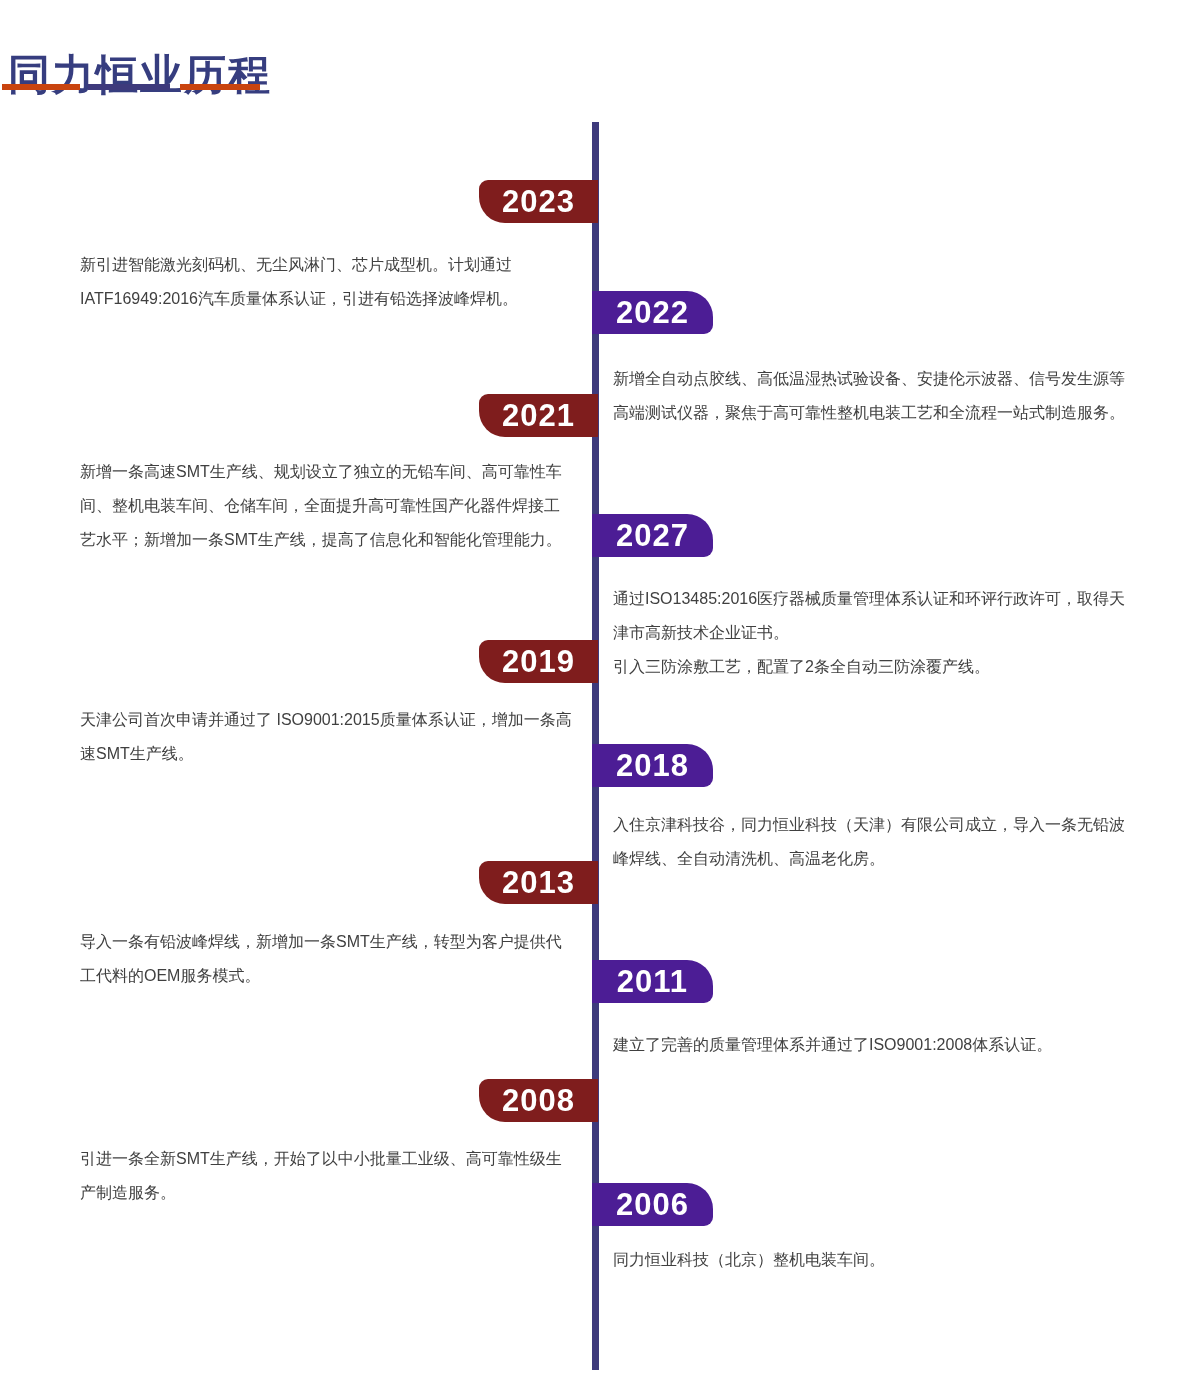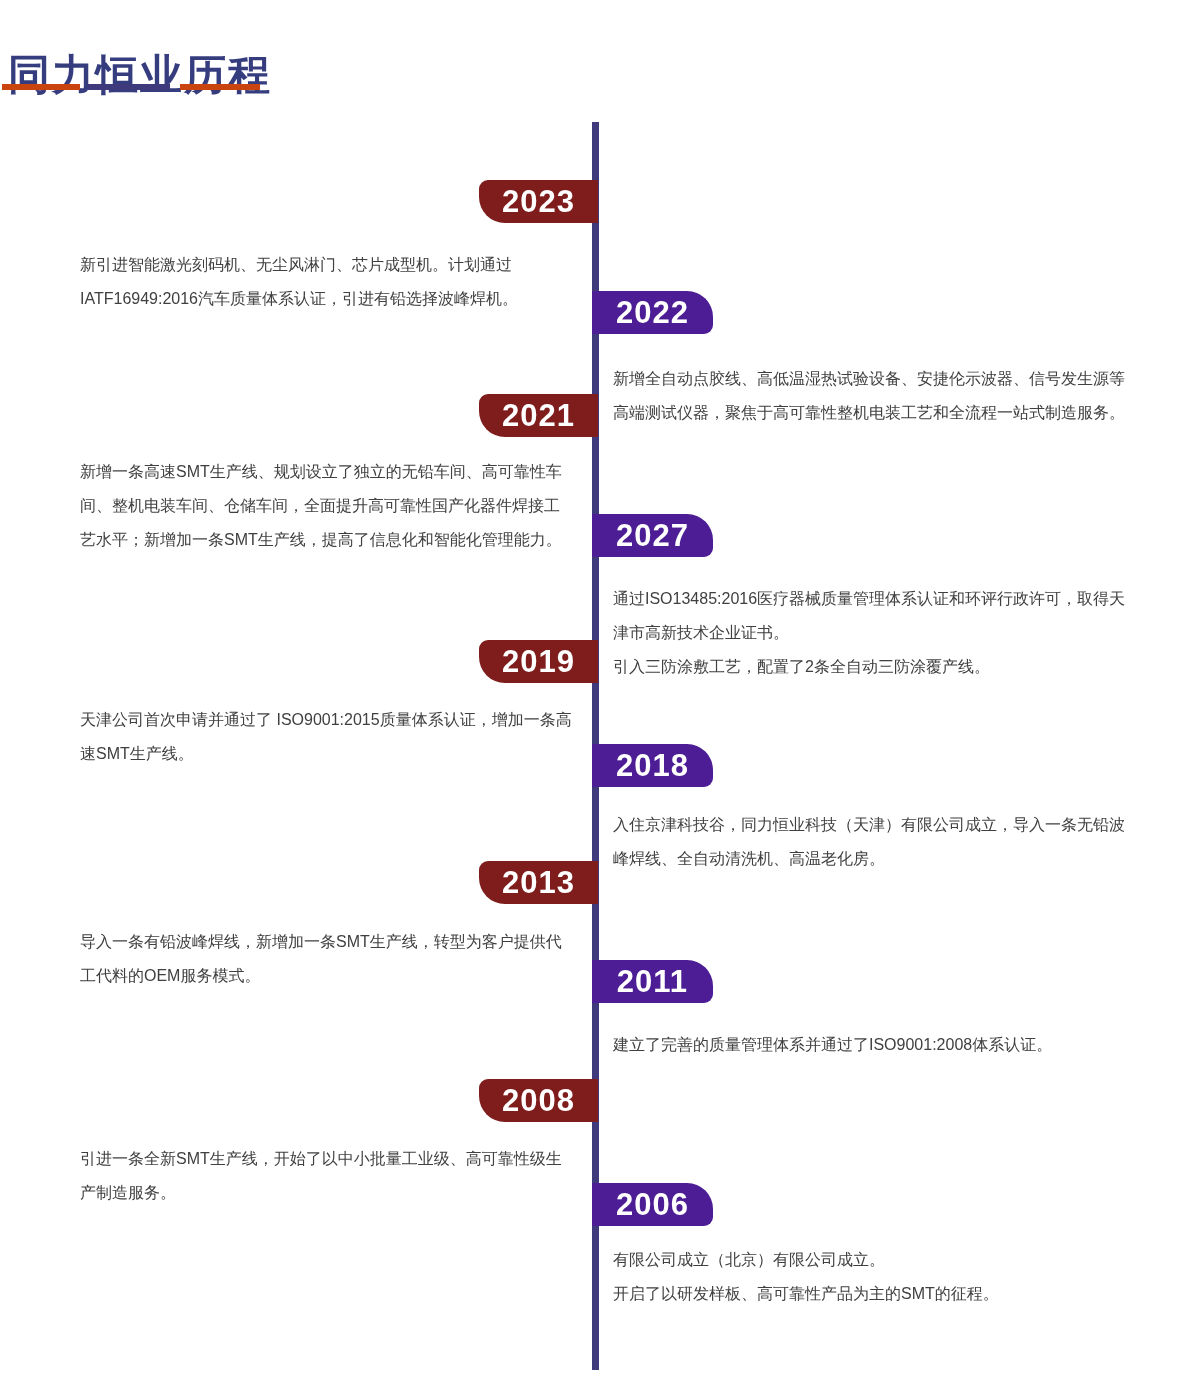--- a/index.html
+++ b/index.html
@@ -115,17 +115,16 @@
   <div class="entry-text left-text" style="top:925px">导入一条有铅波峰焊线，新增加一条SMT生产线，转型为客户提供代工代料的OEM服务模式。</div>
 
   <div class="badge right" style="top:960px">2011</div>
   <div class="entry-text right-text" style="top:1028px">建立了完善的质量管理体系并通过了ISO9001:2008体系认证。</div>
 
   <div class="badge left" style="top:1079px">2008</div>
   <div class="entry-text left-text" style="top:1142px">引进一条全新SMT生产线，开始了以中小批量工业级、高可靠性级生产制造服务。</div>
 
   <div class="badge right" style="top:1183px">2006</div>
   <div class="entry-text right-text" style="top:1243px">
-    <div>有限公司成立（北京）有限公司成立。</div>
-    <div>开启了以研发样板、高可靠性产品为主的SMT的征程。</div>
+    <div>同力恒业科技（北京）整机电装车间。</div>
   </div>
 
 </div>
 
 </body></html>

